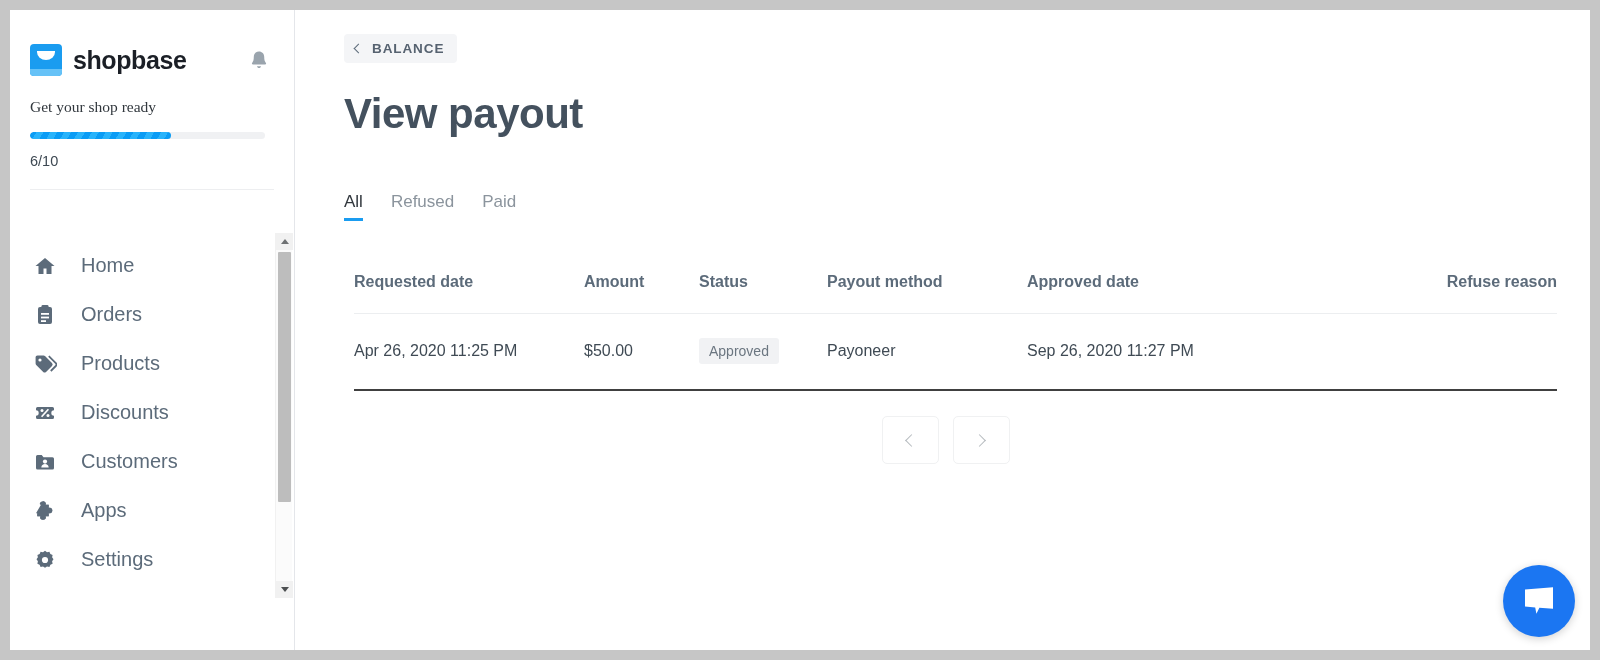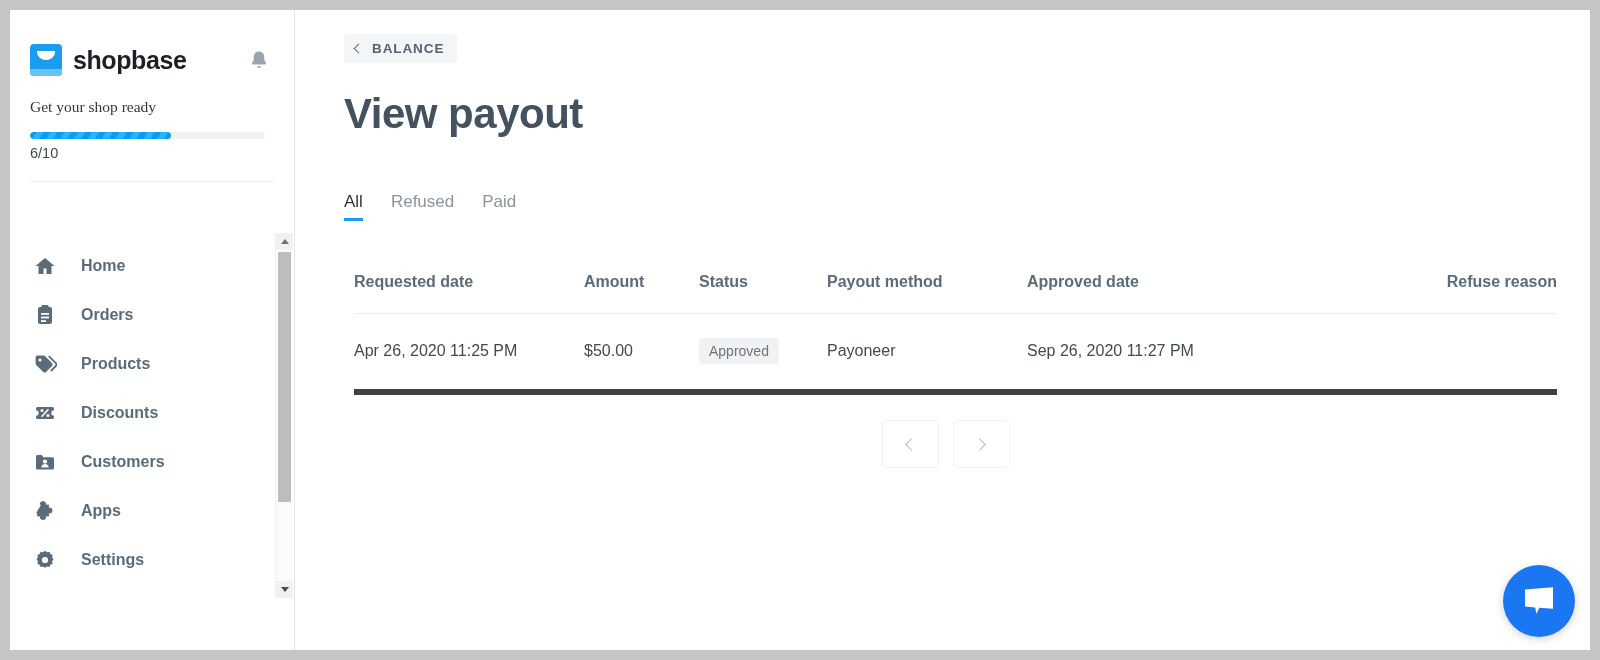--- a/index.html
+++ b/index.html
@@ -106,21 +106,21 @@
     height: 100%;
     border-radius: 4px;
     background-color: #0a9cf5;
     background-image: repeating-linear-gradient(
       -60deg,
       #0a9cf5 0px, #0a9cf5 6px,
       #28b3fb 6px, #28b3fb 12px
     );
   }
   .progress-label {
-    margin-top: 6px;
+    margin-top: 14px;
     font-size: 14.5px;
     color: #3d4852;
   }
 
   .side-divider {
     margin: 20px 20px 0 20px;
     border-top: 1px solid #edeef0;
   }
 
   
@@ -144,22 +144,22 @@
     width: 26px;
     height: 26px;
     flex: 0 0 26px;
     display: flex;
     align-items: center;
     justify-content: center;
     color: #5c6b7a;
   }
   .nav-label {
     margin-left: 23px;
-    font-size: 16px;
-    font-weight: bold;
+    font-size: 20px;
+    font-weight: normal;
     color: #5c6b7a;
     white-space: nowrap;
   }
 
   
   #side-scrollbar {
     position: absolute;
     left: 265px;
     top: 223px;
     width: 17px;
@@ -270,21 +270,21 @@
     padding: 0 0 22px 0;
     border-bottom: 1px solid #eceef0;
     white-space: nowrap;
   }
   thead th.right { text-align: right; }
 
   tbody td {
     font-size: 16px;
     color: #3f4a54;
     padding: 24px 0 25px 0;
-    border-bottom: 6px solid #404040;
+    border-bottom: 2px solid #404040;
     white-space: nowrap;
   }
   .status-badge {
     display: inline-block;
     background: #f1f2f4;
     color: #6b7680;
     border-radius: 3px;
     padding: 5px 10px;
     font-size: 14px;
   }

